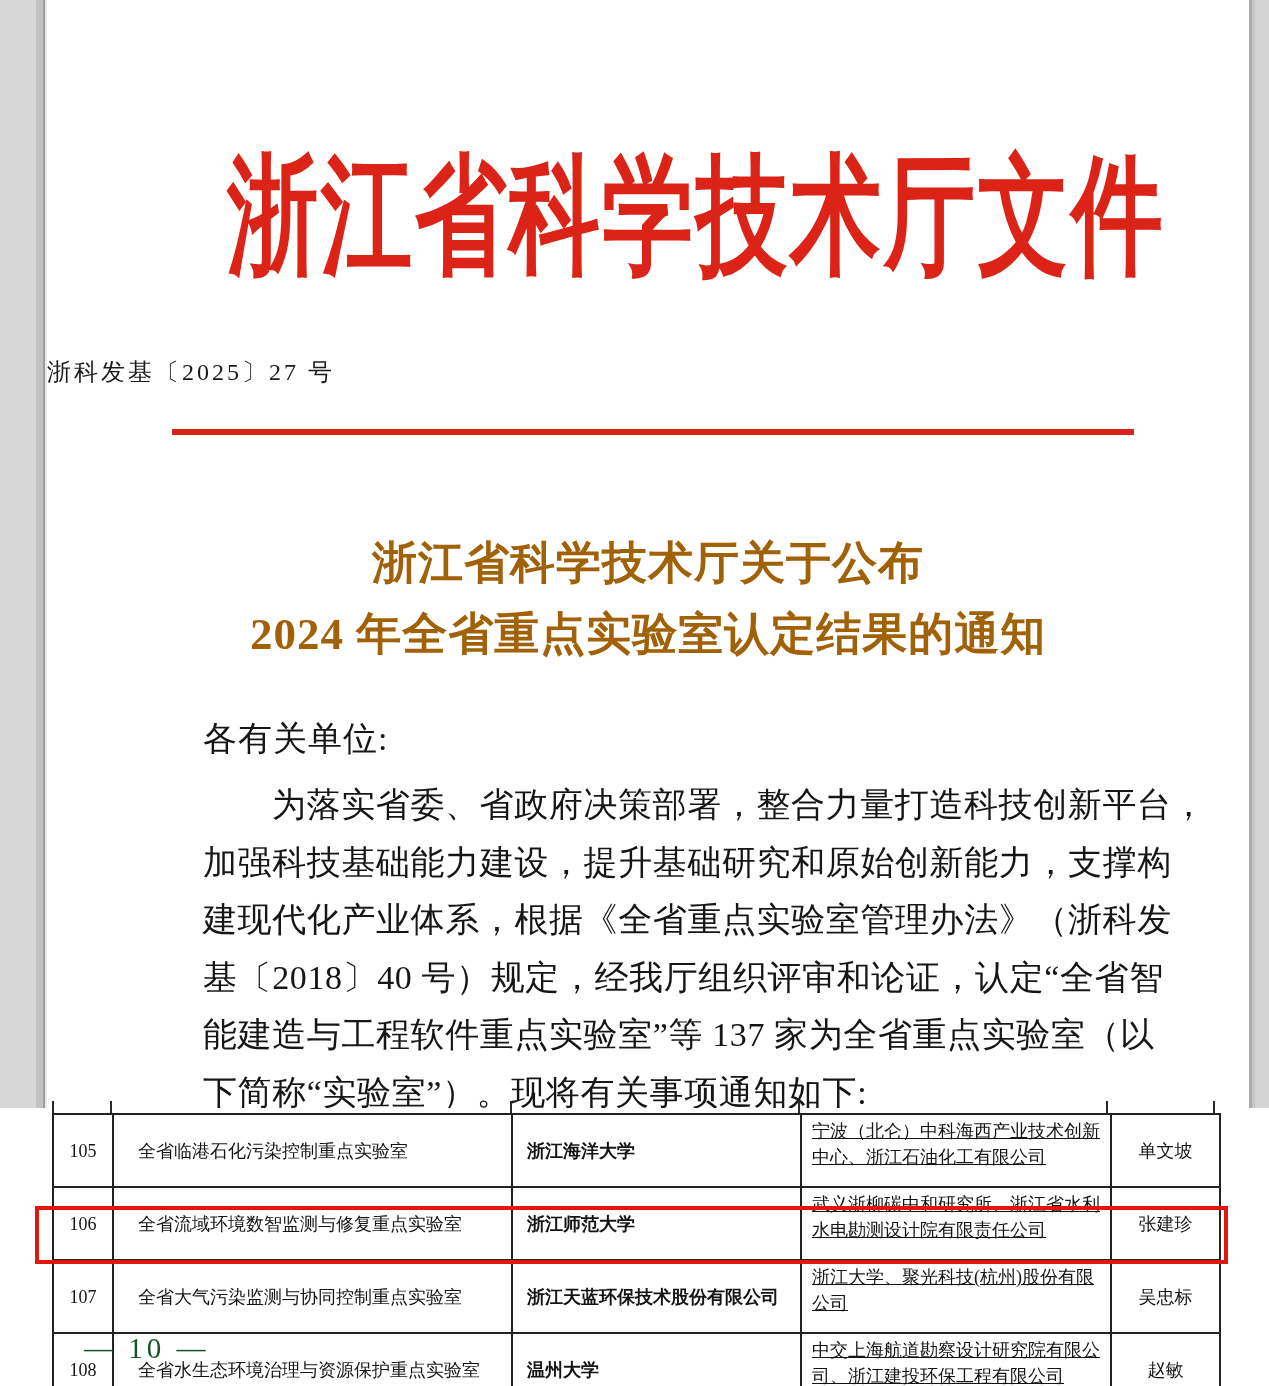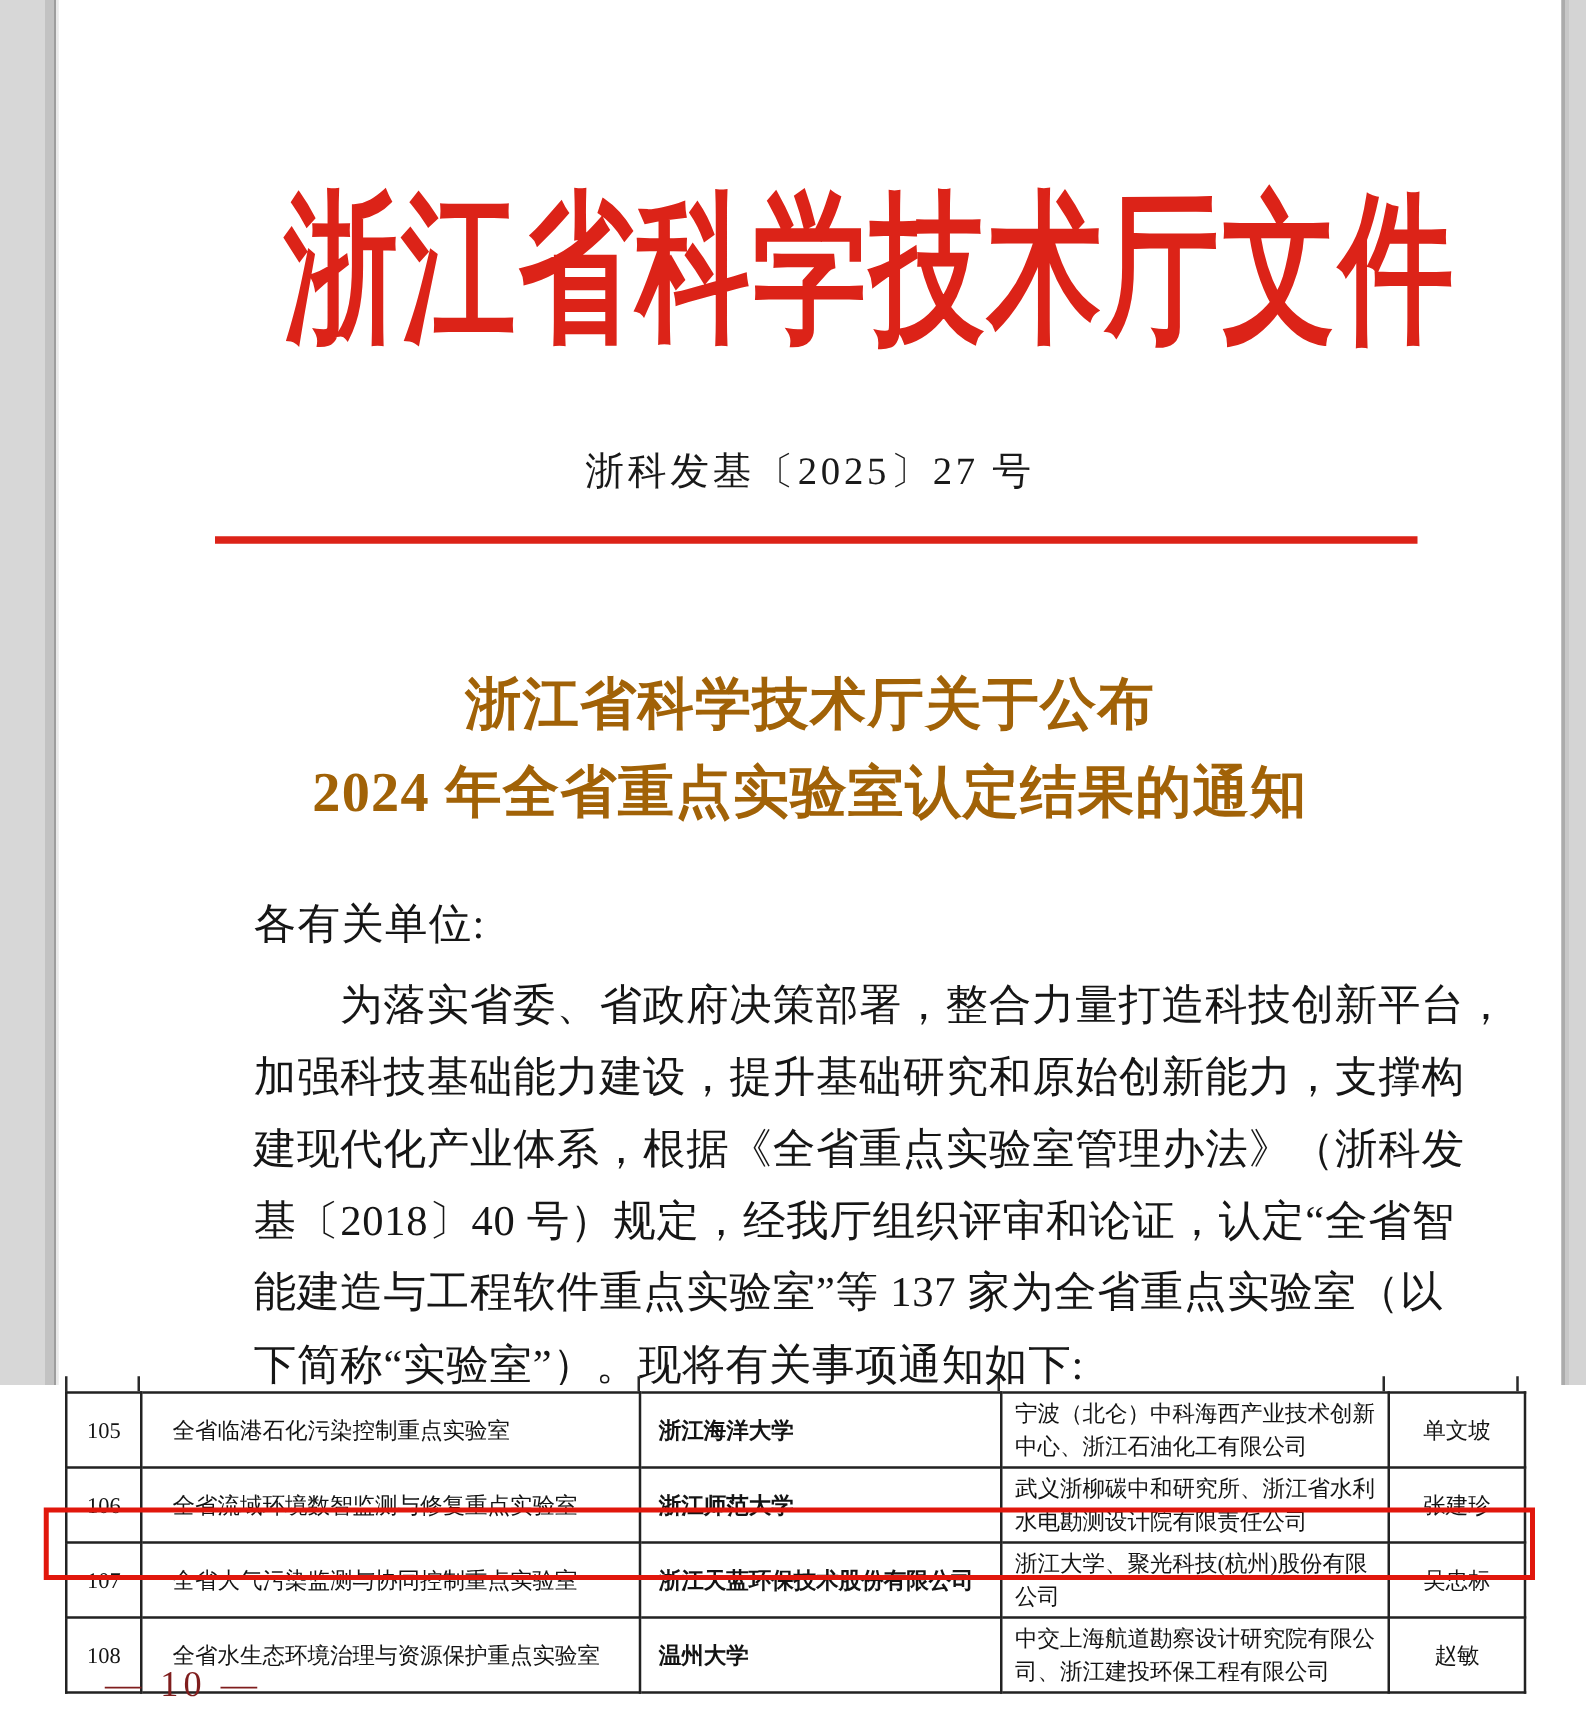--- a/index.html
+++ b/index.html
@@ -17,21 +17,21 @@
 
   
   #letterhead{
     position:absolute;left:47px;top:146px;width:1202px;
     text-align:center;font-size:130px;line-height:140px;font-weight:bold;
     color:#dc2318;transform:scaleX(0.70);transform-origin:50% 0%;
     letter-spacing:4px;white-space:nowrap;
   }
   #doc-number{
     position:absolute;left:47px;top:356px;width:1202px;
-    text-align:center;font-size:31px;letter-spacing:3px;color:#1a1a1a;
+    text-align:left;font-size:24px;letter-spacing:3px;color:#1a1a1a;
   }
   #red-rule{position:absolute;left:172px;top:429px;width:962px;height:6px;background:#dc2318;}
 
   .notice-title{
     position:absolute;left:47px;width:1202px;text-align:center;
     font-size:45px;font-weight:bold;color:#a16207;letter-spacing:1px;white-space:nowrap;
   }
   #notice-title-1{top:533px;}
   #notice-title-2{top:604px;}
 
@@ -54,33 +54,33 @@
     position:absolute;left:52px;top:1113px;border-collapse:collapse;
     font-size:18px;color:#141414;table-layout:fixed;
   }
   #lab-table td{
     border:2px solid #222;vertical-align:middle;
     line-height:26px;overflow:hidden;
   }
   td.c-no{width:56px;text-align:center;}
   td.c-lab{width:372px;padding-left:24px;}
   td.c-host{width:272px;padding-left:14px;font-weight:bold;}
-  td.c-partners{width:292px;padding:3px 6px 3px 10px;}
+  td.c-partners{width:292px;padding:3px 6px 16px 10px;text-decoration:underline;}
   td.c-director{width:105px;text-align:center;}
   tr.r-105 td{height:48px;}
   tr.r-106 td{height:45px;}
   tr.r-107 td{height:50px;}
   tr.r-108 td{height:50px;}
 
   #highlight-box{
     position:absolute;left:35px;top:1206px;width:1185px;height:50px;
     border:4px solid #e1170c;background:transparent;
   }
   #page-number{
-    position:absolute;left:84px;top:1332px;font-size:29px;color:#7f1d1d;letter-spacing:4px;
+    position:absolute;left:84px;top:1332px;font-size:29px;color:#14532d;letter-spacing:4px;
   }
 </style>
 </head>
 <body>
 
 <div id="stage">
 
   <div class="page"></div>
   <div id="margin-left" class="margin-strip"></div>
   <div id="margin-right" class="margin-strip"></div>

